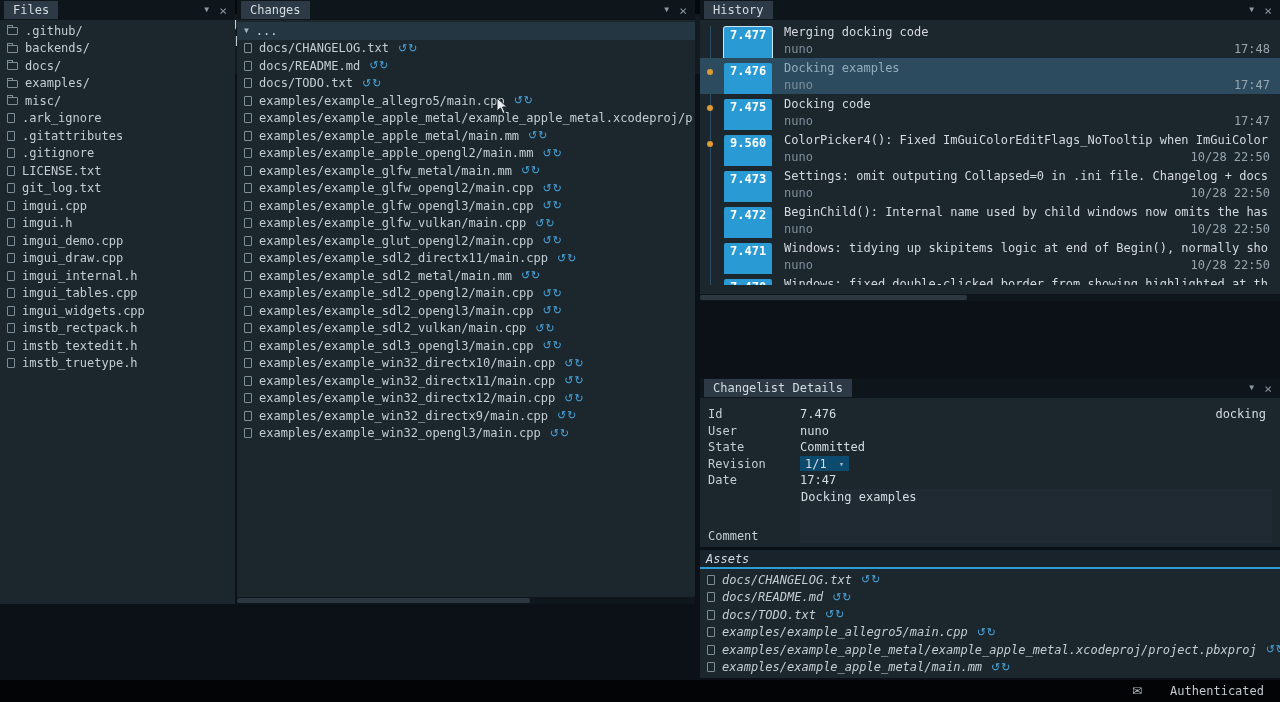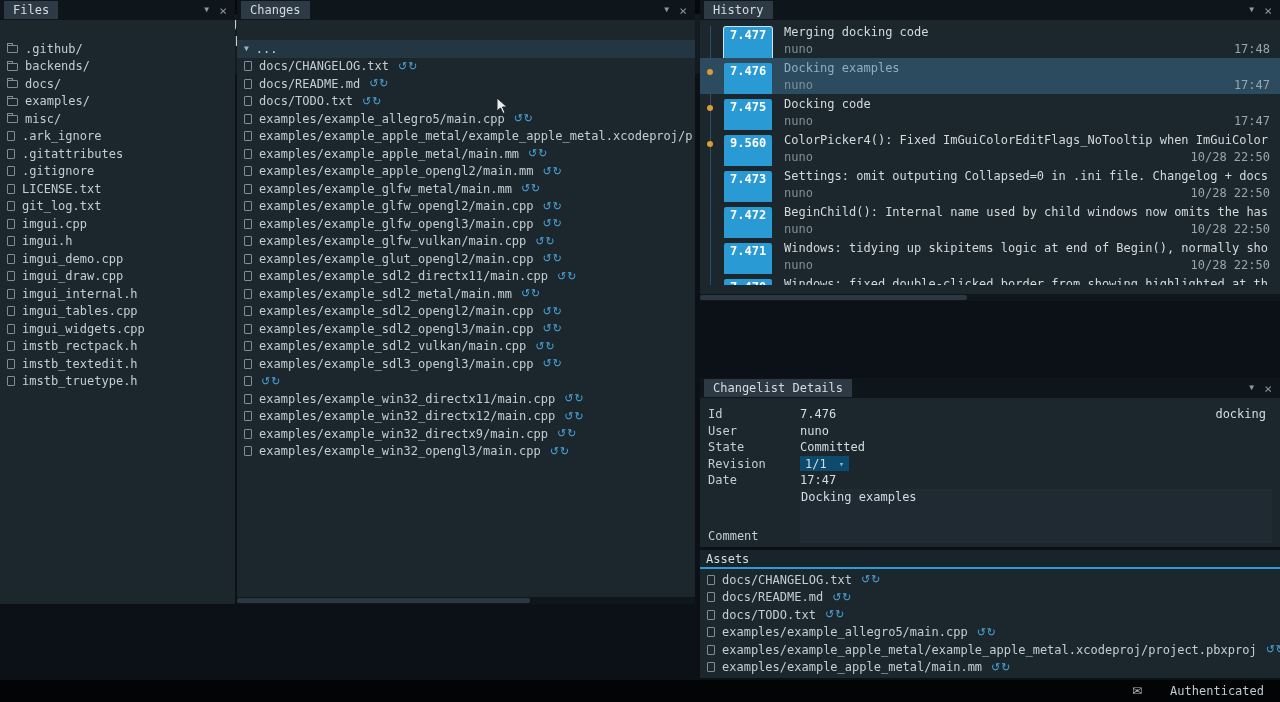--- a/index.html
+++ b/index.html
@@ -19,31 +19,31 @@
     display:flex; align-items:center; gap:20px; padding:0 7px; color:#c9d2d8; }
   .pathbar { position:absolute; top:54px; left:0; height:16px; padding:0 5px; color:#aeb9bf; }
   .menu-item, .tool-item { cursor:default; }
 
   
   .panel { position:absolute; background:#1c262d; overflow:hidden; }
   .files-panel   { left:0;   top:74;  width:235px; height:604px; }
   .changes-panel { left:237px; top:74; width:458px; height:604px; }
   .history-panel { left:700px; top:74; width:580px; height:301px; }
   .details-panel { left:700px; top:378px; width:580px; height:169px; }
-  .assets-panel  { left:700px; top:550px; width:580px; height:128px; }
+  .assets-panel  { left:700px; top:550px; width:580px; height:128px;font-style:italic; }
 
   .panel-header { height:20px; background:#0e151b; display:flex; align-items:center; padding:0 4px; }
   .panel-tab { background:#2d3944; padding:2px 9px 2px 9px; color:#d3dce1; }
   .hdr-icons { margin-left:auto; display:flex; gap:10px; align-items:center; color:#8b9aa4; padding-right:4px; }
   .funnel { font-size:8px; line-height:1; }
   .closex { font-size:13px; line-height:1; }
 
   .row { display:flex; align-items:center; gap:7px; height:17.5px; padding:0 7px;
     white-space:nowrap; overflow:hidden; color:#c3cdd3; }
-  .panel-body { padding-top:20px; }
+  .panel-body { padding-top:2px; }
   .tree-icon { display:inline-block; flex:none; width:8px; height:10px; border:1px solid #7e8e99; border-radius:1px; }
   .kind-folder .tree-icon { width:11px; height:8px; position:relative; margin-top:1px; }
   .kind-folder .tree-icon::before { content:""; position:absolute; top:-3px; left:-1px;
     width:4px; height:2px; border:1px solid #7e8e99; border-bottom:none; }
   .mod { color:#4aa5da; font-size:11px; font-family:"DejaVu Sans", sans-serif; margin-left:2px; letter-spacing:1px; }
   .root-row { background:#243642; color:#ccd6db; }
   .root-row .arrow { color:#9fb0ba; font-size:8px; }
 
   
   .history-body { position:relative; height:265px; overflow:hidden; padding-top:2px; }
@@ -361,20 +361,21 @@
           </div>
 
           <div class="row">
             <span class="tree-icon"></span>
             <span>examples/example_sdl3_opengl3/main.cpp</span>
             <span class="mod">↺↻</span>
           </div>
 
           <div class="row">
             <span class="tree-icon"></span>
+            <span>examples/example_win32_directx10/main.cpp</span>
             <span class="mod">↺↻</span>
           </div>
 
           <div class="row">
             <span class="tree-icon"></span>
             <span>examples/example_win32_directx11/main.cpp</span>
             <span class="mod">↺↻</span>
           </div>
 
           <div class="row">

